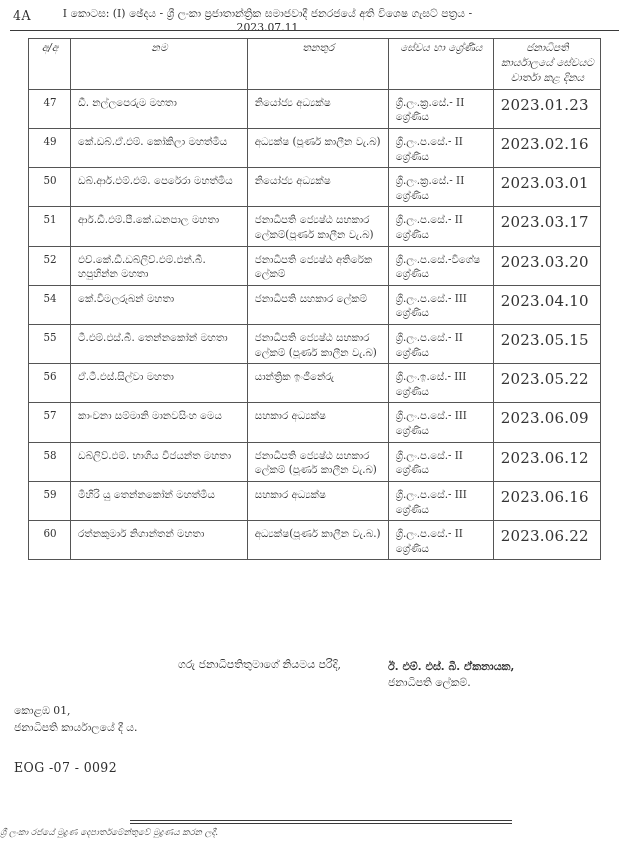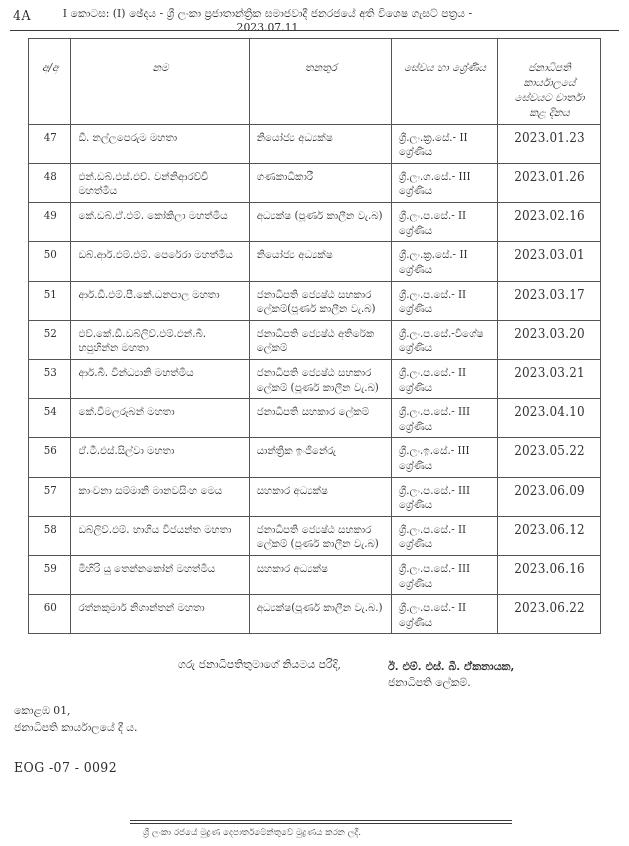--- a/index.html
+++ b/index.html
@@ -30,48 +30,48 @@
     border:1px solid #555555;
     vertical-align:top;
     padding:5px 6px 4px 7px;
     line-height:1.42;
     font-weight:normal;
   }
   .gazette thead th {
     text-align:center;
     font-style:italic;
     height:44px;
-    padding-top:21px;
+    padding-top:1px;
     font-size:10.5px;
   }
   .col-no   { width:40px; }
   .col-name { width:168px; }
   .col-pos  { width:134px; }
   .col-svc  { width:100px; }
   .col-date { width:97px; }
   .gazette td.cell-no   { text-align:center; }
   .gazette td { height:26px; }
-  .gazette td.cell-date { font-size:12px; letter-spacing:0.2px;text-align:center; }
+  .gazette td.cell-date { font-size:15px; letter-spacing:0.2px; }
 
   
   .order-line { position:absolute; top:634px; left:178px; font-size:11px;margin-top:24px; }
   .sig-block  { position:absolute; top:660px; left:388px; width:172px; text-align:left; }
   .sig-name   { font-weight:bold; font-size:11px; white-space:nowrap; }
   .sig-title  { font-size:10.8px; margin-top:3px; }
 
   
   .dateline { position:absolute; top:702px; left:14px; font-size:10.8px; line-height:17px; }
   .reference { position:absolute; top:760px; left:14px; font-size:12.5px; letter-spacing:0.4px; }
 
   
   .imprint-rule {
     position:absolute; top:820px; left:130px; width:382px; height:2px;
     border-top:1px solid #3a3a3a; border-bottom:1px solid #3a3a3a;
   }
-  .imprint { position:absolute; top:827px; left:0; width:504px; text-align:center; font-size:8.8px; color:#444; }
+  .imprint { position:absolute; top:827px; left:0; width:504px; font-size:8.8px; color:#444;font-style:italic; }
 </style>
 </head>
 <body>
 
 <div class="page-header">
   <span class="page-number">4A</span>
   <div class="header-title">I කොටස: (I) ඡේදය - ශ්‍රී ලංකා ප්‍රජාතාන්ත්‍රික සමාජවාදී ජනරජයේ අති විශෙෂ ගැසට් පත්‍රය - 2023.07.11</div>
 </div>
 <div class="header-rule"></div>
 
@@ -94,27 +94,20 @@
   </thead>
   <tbody id="table-body">
   <tr>
     <td class="cell-no">47</td>
     <td class="cell-name">ඩී. නල්ලපෙරුම මහතා</td>
     <td class="cell-pos">නියෝජ්‍ය අධ්‍යක්ෂ</td>
     <td class="cell-svc">ශ්‍රී.ලං.ක්‍ර.සේ.- II ශ්‍රේණිය</td>
     <td class="cell-date">2023.01.23</td>
   </tr>
 
-  <tr>
-    <td class="cell-no">48</td>
-    <td class="cell-name">එන්.ඩබ්.එස්.එච්. වන්නිආරච්චි මහත්මිය</td>
-    <td class="cell-pos">ගණකාධිකාරී</td>
-    <td class="cell-svc">ශ්‍රී.ලං.ග.සේ.- III ශ්‍රේණිය</td>
-    <td class="cell-date">2023.01.26</td>
-  </tr>
 
   <tr>
     <td class="cell-no">49</td>
     <td class="cell-name">කේ.ඩබ්.ඒ.එම්. කෝකිලා මහත්මිය</td>
     <td class="cell-pos">අධ්‍යක්ෂ (පූර්ණ කාලීන වැ.බ)</td>
     <td class="cell-svc">ශ්‍රී.ලං.ප.සේ.- II ශ්‍රේණිය</td>
     <td class="cell-date">2023.02.16</td>
   </tr>
 
   <tr>
@@ -134,36 +127,36 @@
   </tr>
 
   <tr>
     <td class="cell-no">52</td>
     <td class="cell-name">එච්.කේ.ඩී.ඩබ්ලිව්.එම්.එන්.බී. හපුහින්න මහතා</td>
     <td class="cell-pos">ජනාධිපති ජ්‍යෙෂ්ඨ අතිරේක ලේකම්</td>
     <td class="cell-svc">ශ්‍රී.ලං.ප.සේ.-විශේෂ ශ්‍රේණිය</td>
     <td class="cell-date">2023.03.20</td>
   </tr>
 
-  <tr>
-    <td class="cell-no">53</td>
-    <td class="cell-name">ආර්.බී. වින්ධ්‍යානි මහත්මිය</td>
-    <td class="cell-pos">ජනාධිපති ජ්‍යෙෂ්ඨ සහකාර ලේකම් (පූර්ණ කාලීන වැ.බ)</td>
-    <td class="cell-svc">ශ්‍රී.ලං.ප.සේ.- II ශ්‍රේණිය</td>
-    <td class="cell-date">2023.03.21</td>
-  </tr>
 
   <tr>
     <td class="cell-no">54</td>
     <td class="cell-name">කේ.විමලරූබන් මහතා</td>
     <td class="cell-pos">ජනාධිපති සහකාර ලේකම්</td>
     <td class="cell-svc">ශ්‍රී.ලං.ප.සේ.- III ශ්‍රේණිය</td>
     <td class="cell-date">2023.04.10</td>
   </tr>
 
+  <tr>
+    <td class="cell-no">55</td>
+    <td class="cell-name">ටී.එම්.එස්.බී. තෙන්නකෝන් මහතා</td>
+    <td class="cell-pos">ජනාධිපති ජ්‍යෙෂ්ඨ සහකාර ලේකම් (පූර්ණ කාලීන වැ.බ)</td>
+    <td class="cell-svc">ශ්‍රී.ලං.ප.සේ.- II ශ්‍රේණිය</td>
+    <td class="cell-date">2023.05.15</td>
+  </tr>
 
   <tr>
     <td class="cell-no">56</td>
     <td class="cell-name">ඒ.ටී.එස්.සිල්වා මහතා</td>
     <td class="cell-pos">යාන්ත්‍රික ඉංජිනේරු</td>
     <td class="cell-svc">ශ්‍රී.ලං.ඉ.සේ.- III ශ්‍රේණිය</td>
     <td class="cell-date">2023.05.22</td>
   </tr>
 
   <tr>

